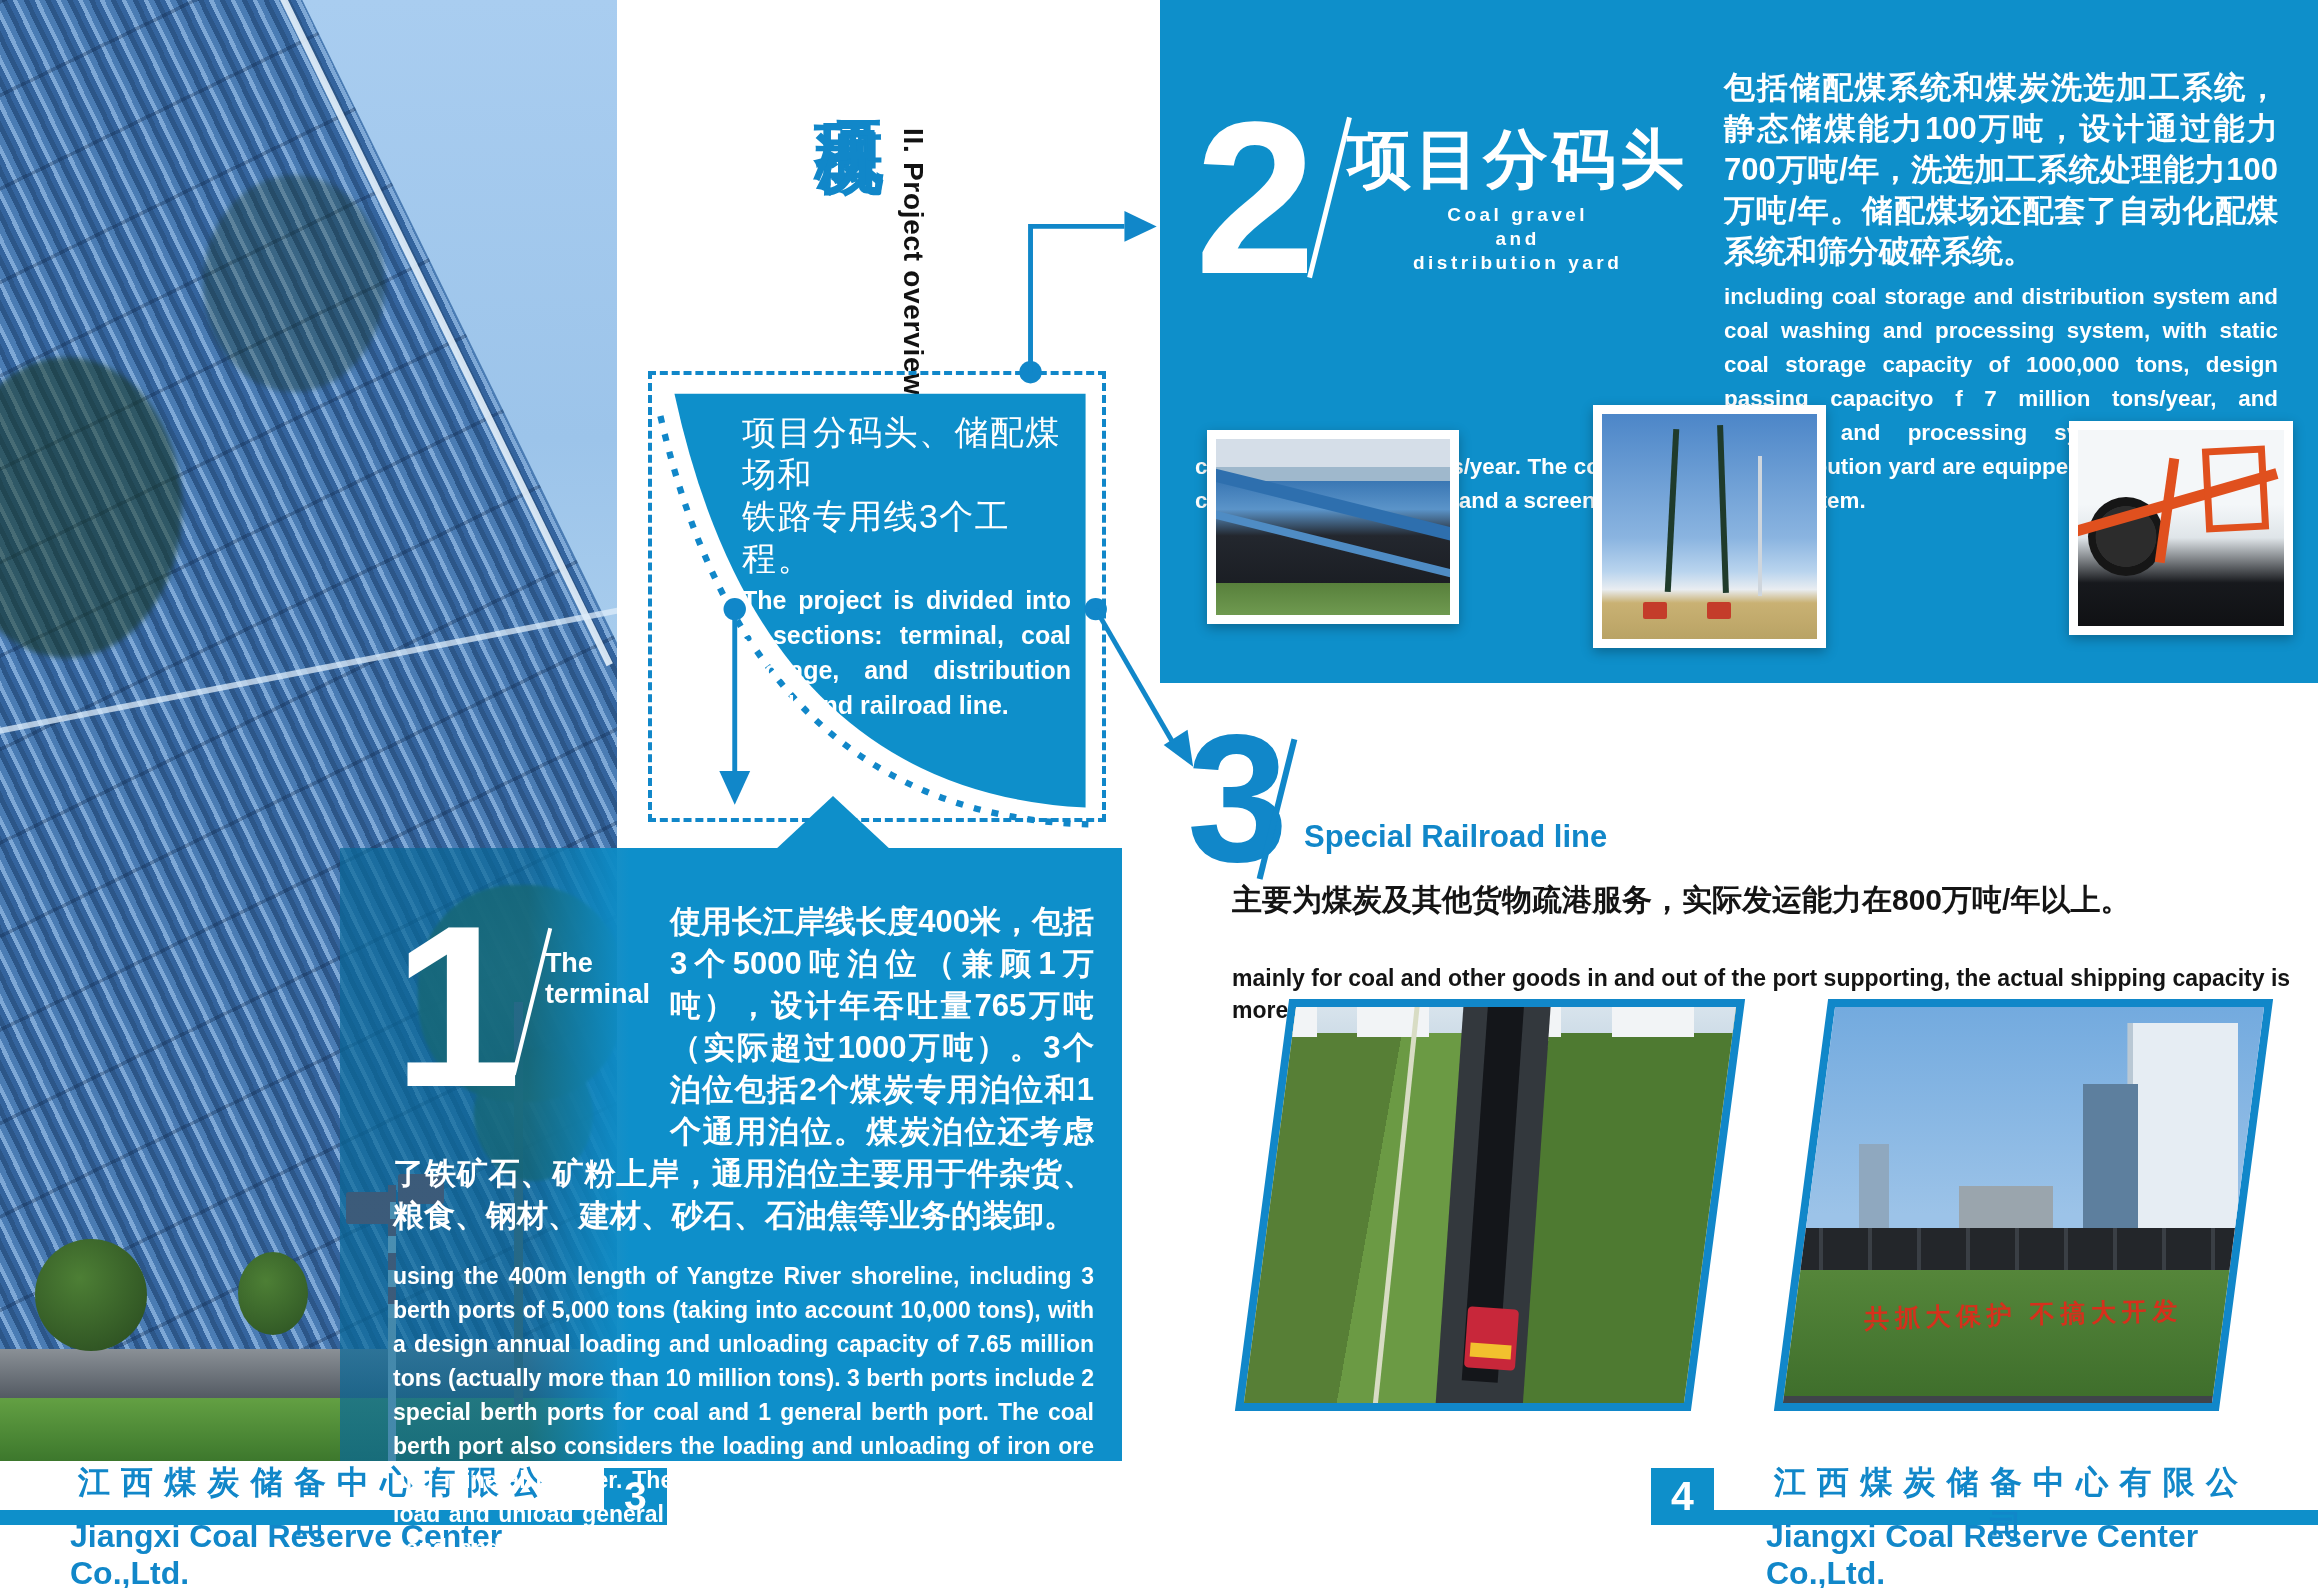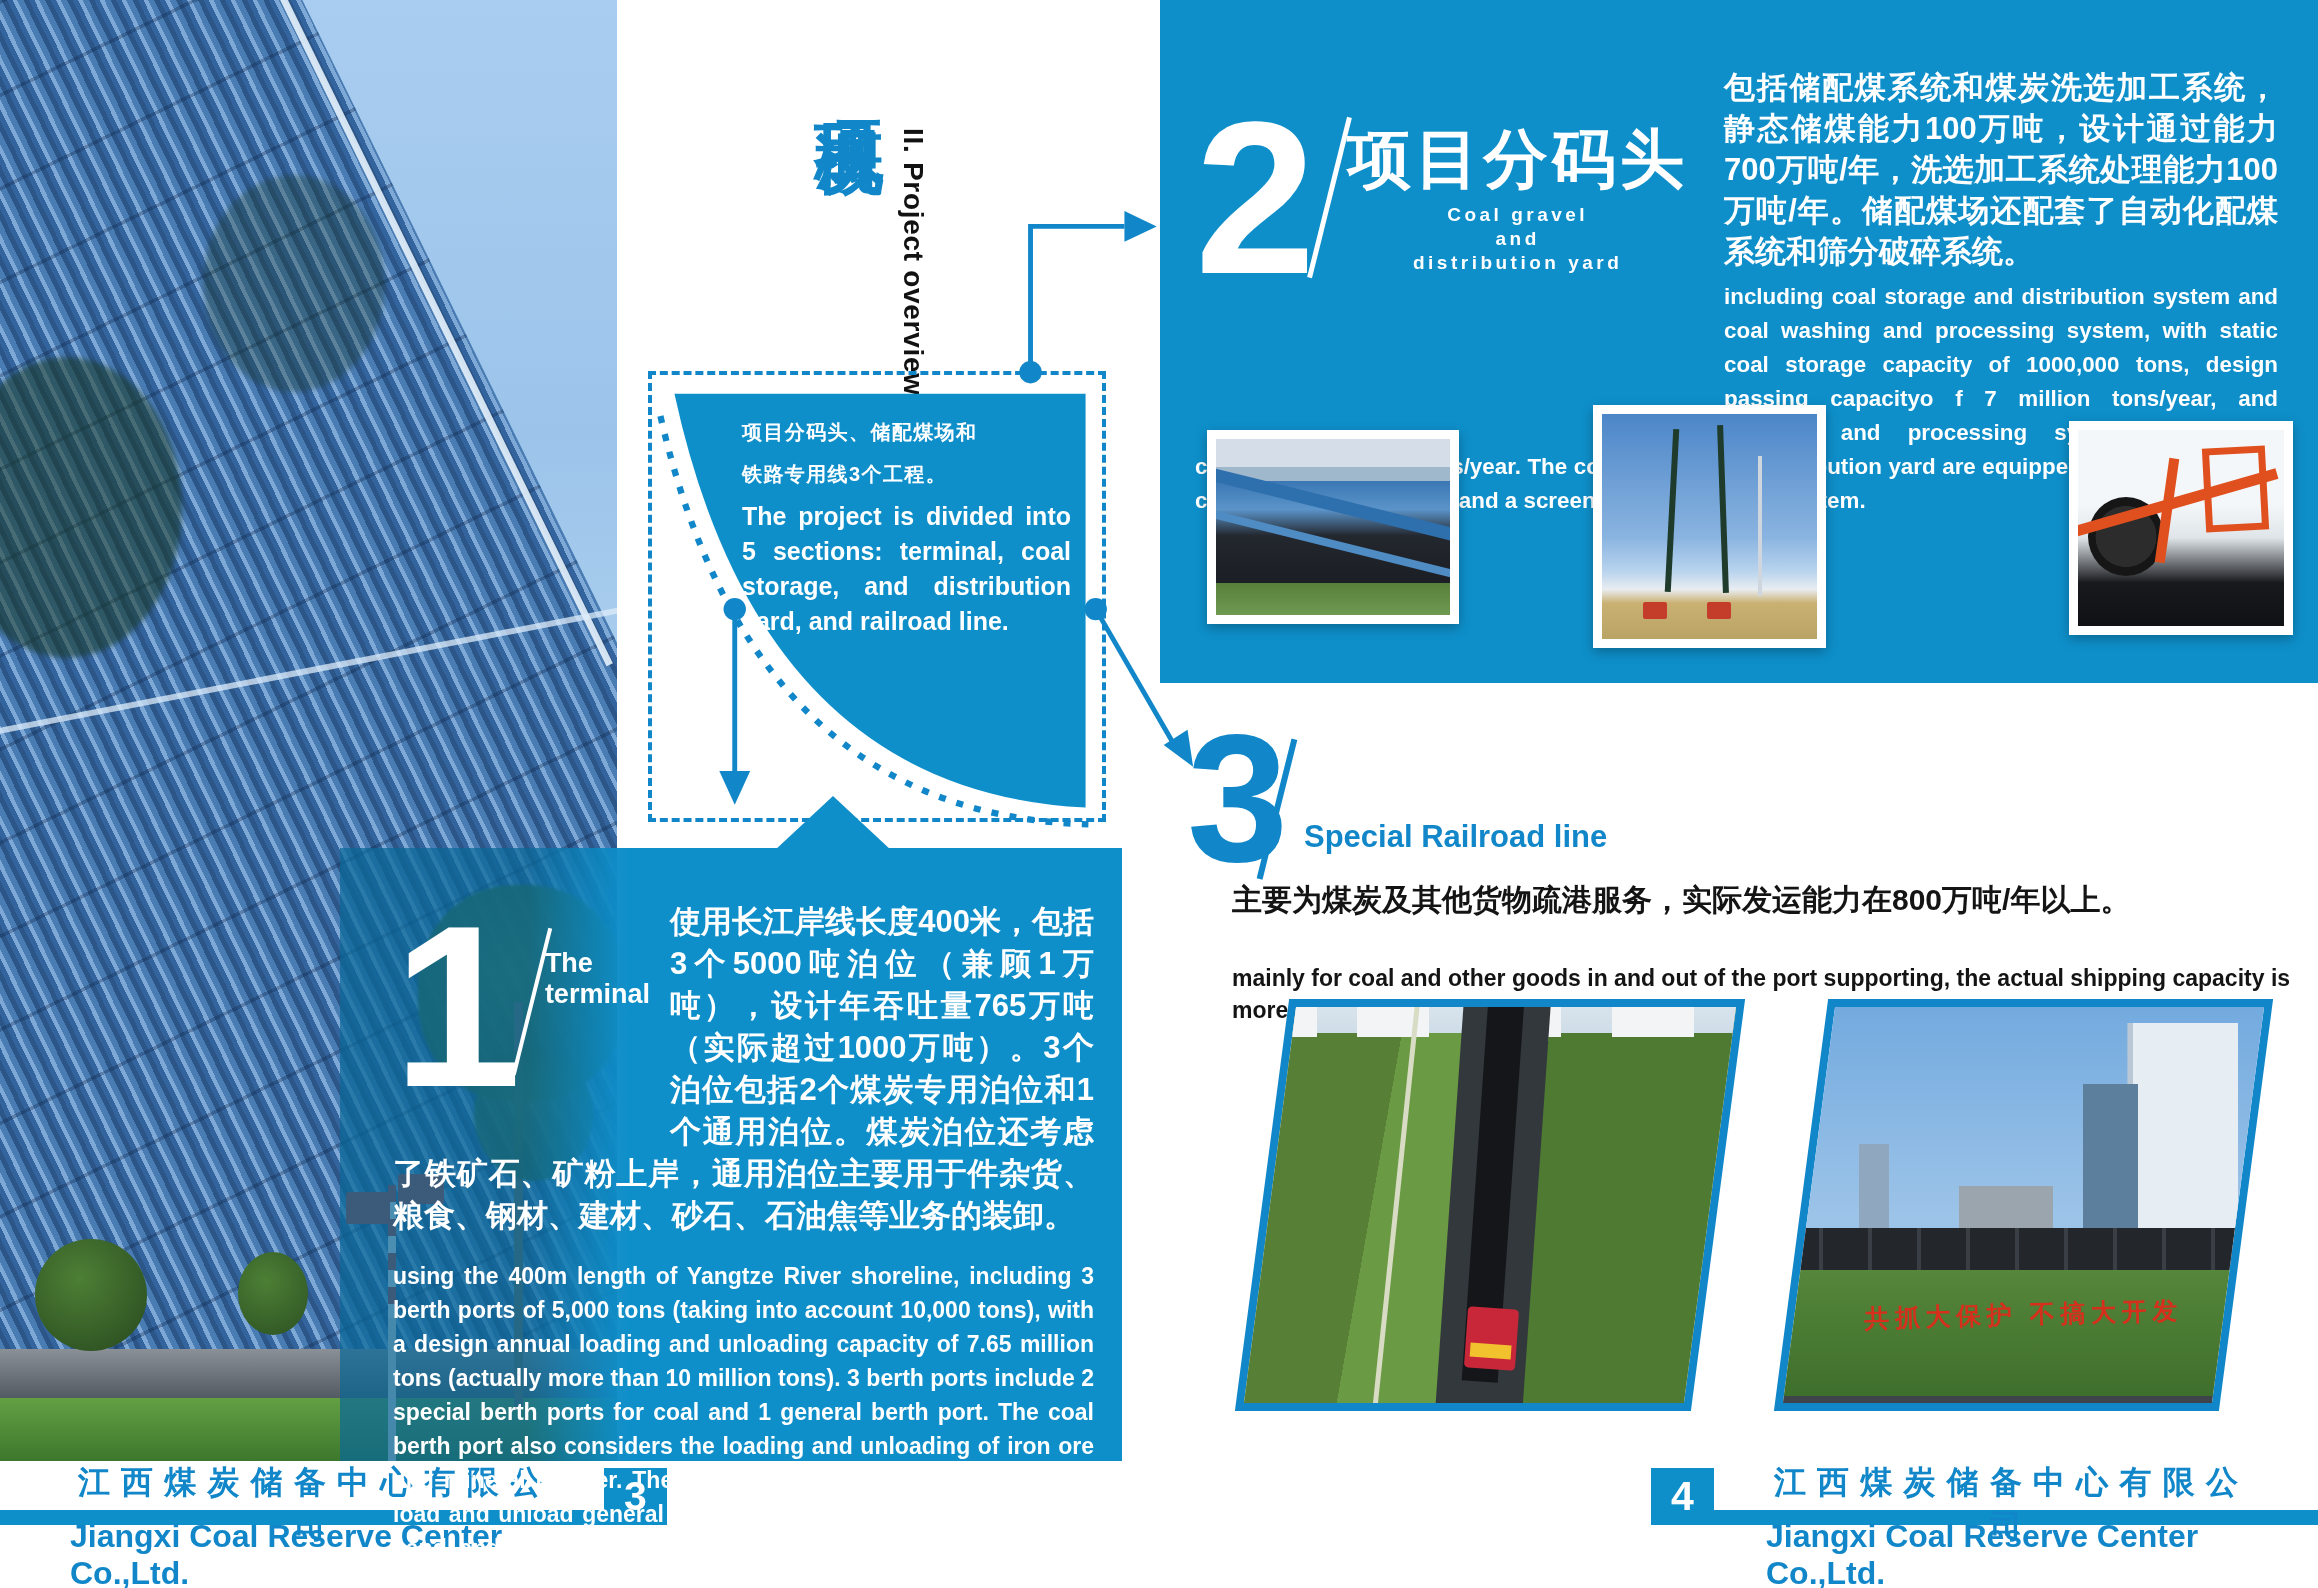--- a/index.html
+++ b/index.html
@@ -47,21 +47,21 @@
   .vtitle-cn{left:803px;top:67px;writing-mode:vertical-rl;font-size:69px;font-weight:800;
     color:#1187c9;letter-spacing:2.8px;z-index:2;}
   .vtitle-en{left:897px;top:128px;writing-mode:vertical-rl;font-size:28px;font-weight:700;
     color:#121212;letter-spacing:0.7px;z-index:2;}
 
   
   .dashed-box{left:648px;top:371px;width:458px;height:451px;border:4.9px dashed #1187c9;
     box-sizing:border-box;z-index:2;}
   .box-svg{position:absolute;left:7px;top:5.6px;overflow:visible;}
   .callout-text{position:absolute;left:90px;top:36px;width:329px;z-index:3;}
-  .callout-cn{font-size:20px;font-weight:700;line-height:42px;letter-spacing:1.4px;}
+  .callout-cn{font-size:34px;font-weight:400;line-height:42px;letter-spacing:1.4px;}
   .callout-en{font-size:25px;font-weight:600;line-height:35px;margin-top:4.2px;}
 
   .chevron-up{left:774px;top:796px;width:0;height:0;z-index:2;
     border-left:59px solid transparent;border-right:59px solid transparent;border-bottom:55px solid #0e8fca;}
 
   .connector-svg{left:0;top:0;width:2319px;height:1589px;z-index:5;pointer-events:none;}
 
   
   .panel1{left:340px;top:848px;width:782px;height:613px;z-index:3;box-sizing:border-box;
     padding:53px 28px 0 53px;

